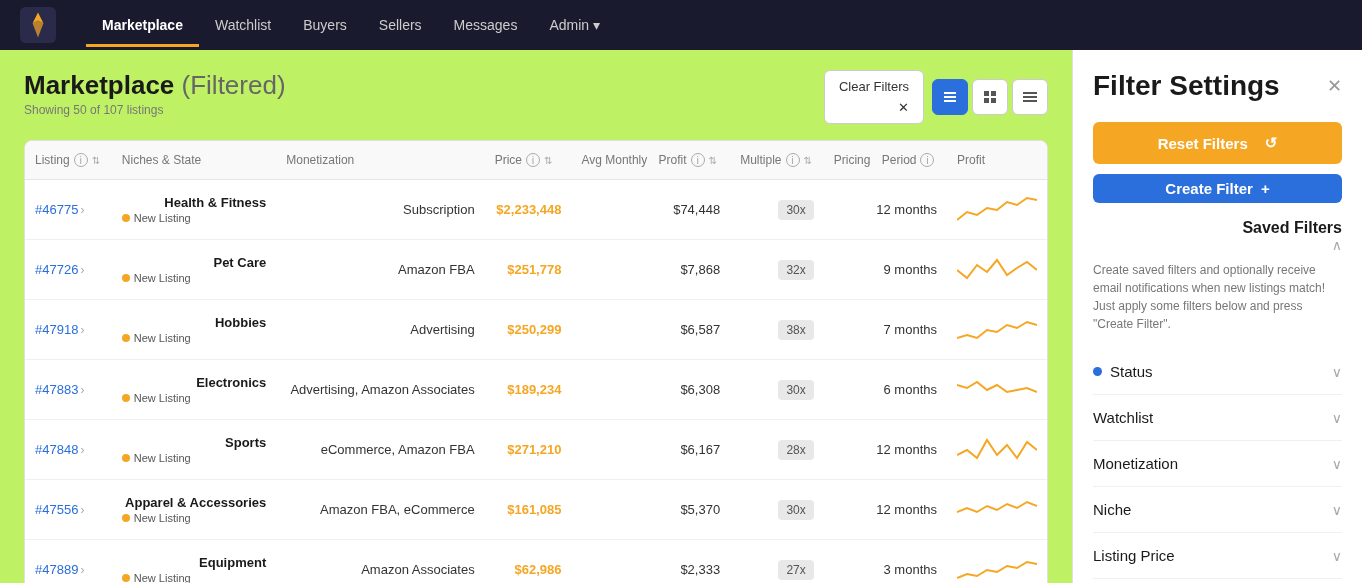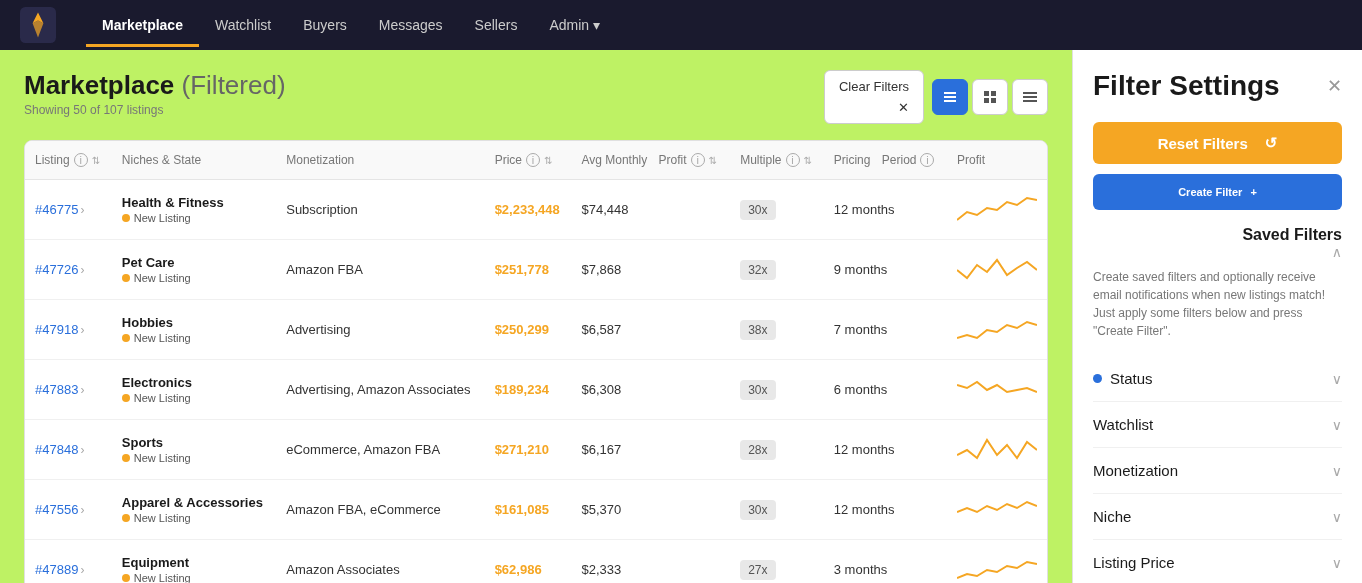--- a/index.html
+++ b/index.html
@@ -161,20 +161,21 @@
       gap: 4px;
     }
     tbody tr {
       border-bottom: 1px solid #f0f0f0;
       background: #fff;
     }
     tbody td {
       padding: 10px 10px;
       font-size: 13px;
       vertical-align: middle;
+      text-align: right;
     }
     .listing-id {
       color: #2a6fdb;
       text-decoration: none;
       font-size: 13px;
       display: flex;
       align-items: center;
       gap: 2px;
     }
     .niche-cell .niche-name {
@@ -260,22 +261,22 @@
       align-items: center;
       justify-content: center;
       gap: 17px;
     }
     .create-filter-btn {
       width: 100%;
       background: #2a6fdb;
       color: #fff;
       border: none;
       border-radius: 6px;
-      padding: 12px;
-      font-size: 11px;
+      padding: 6px;
+      font-size: 15px;
       font-weight: 600;
       cursor: pointer;
       margin-bottom: 16px;
       display: flex;
       align-items: center;
       justify-content: center;
       gap: 8px;
     }
     .saved-filters-section {
       margin-bottom: 16px;
@@ -347,22 +348,22 @@
     <svg class="logo-icon" viewBox="0 0 40 40" fill="none">
       <rect width="40" height="40" rx="6" fill="#2a2a4a"></rect>
       <polygon points="20,6 26,18 20,15 14,18" fill="#f5a623"></polygon>
       <polygon points="20,15 26,18 20,34 14,18" fill="#f5a623" opacity="0.7"></polygon>
     </svg>
   </div>
   <div class="nav-links">
     <a class="nav-item active">Marketplace</a>
     <a class="nav-item">Watchlist</a>
     <a class="nav-item">Buyers</a>
+    <a class="nav-item">Sellers</a>
     <a class="nav-item">Messages</a>
-    <a class="nav-item">Sellers</a>
     <a class="nav-item admin">
       <span>Admin</span>
       <span>▾</span>
     </a>
   </div>
 </nav>
 
 <div class="main-container">
 
   <div class="content-area">

